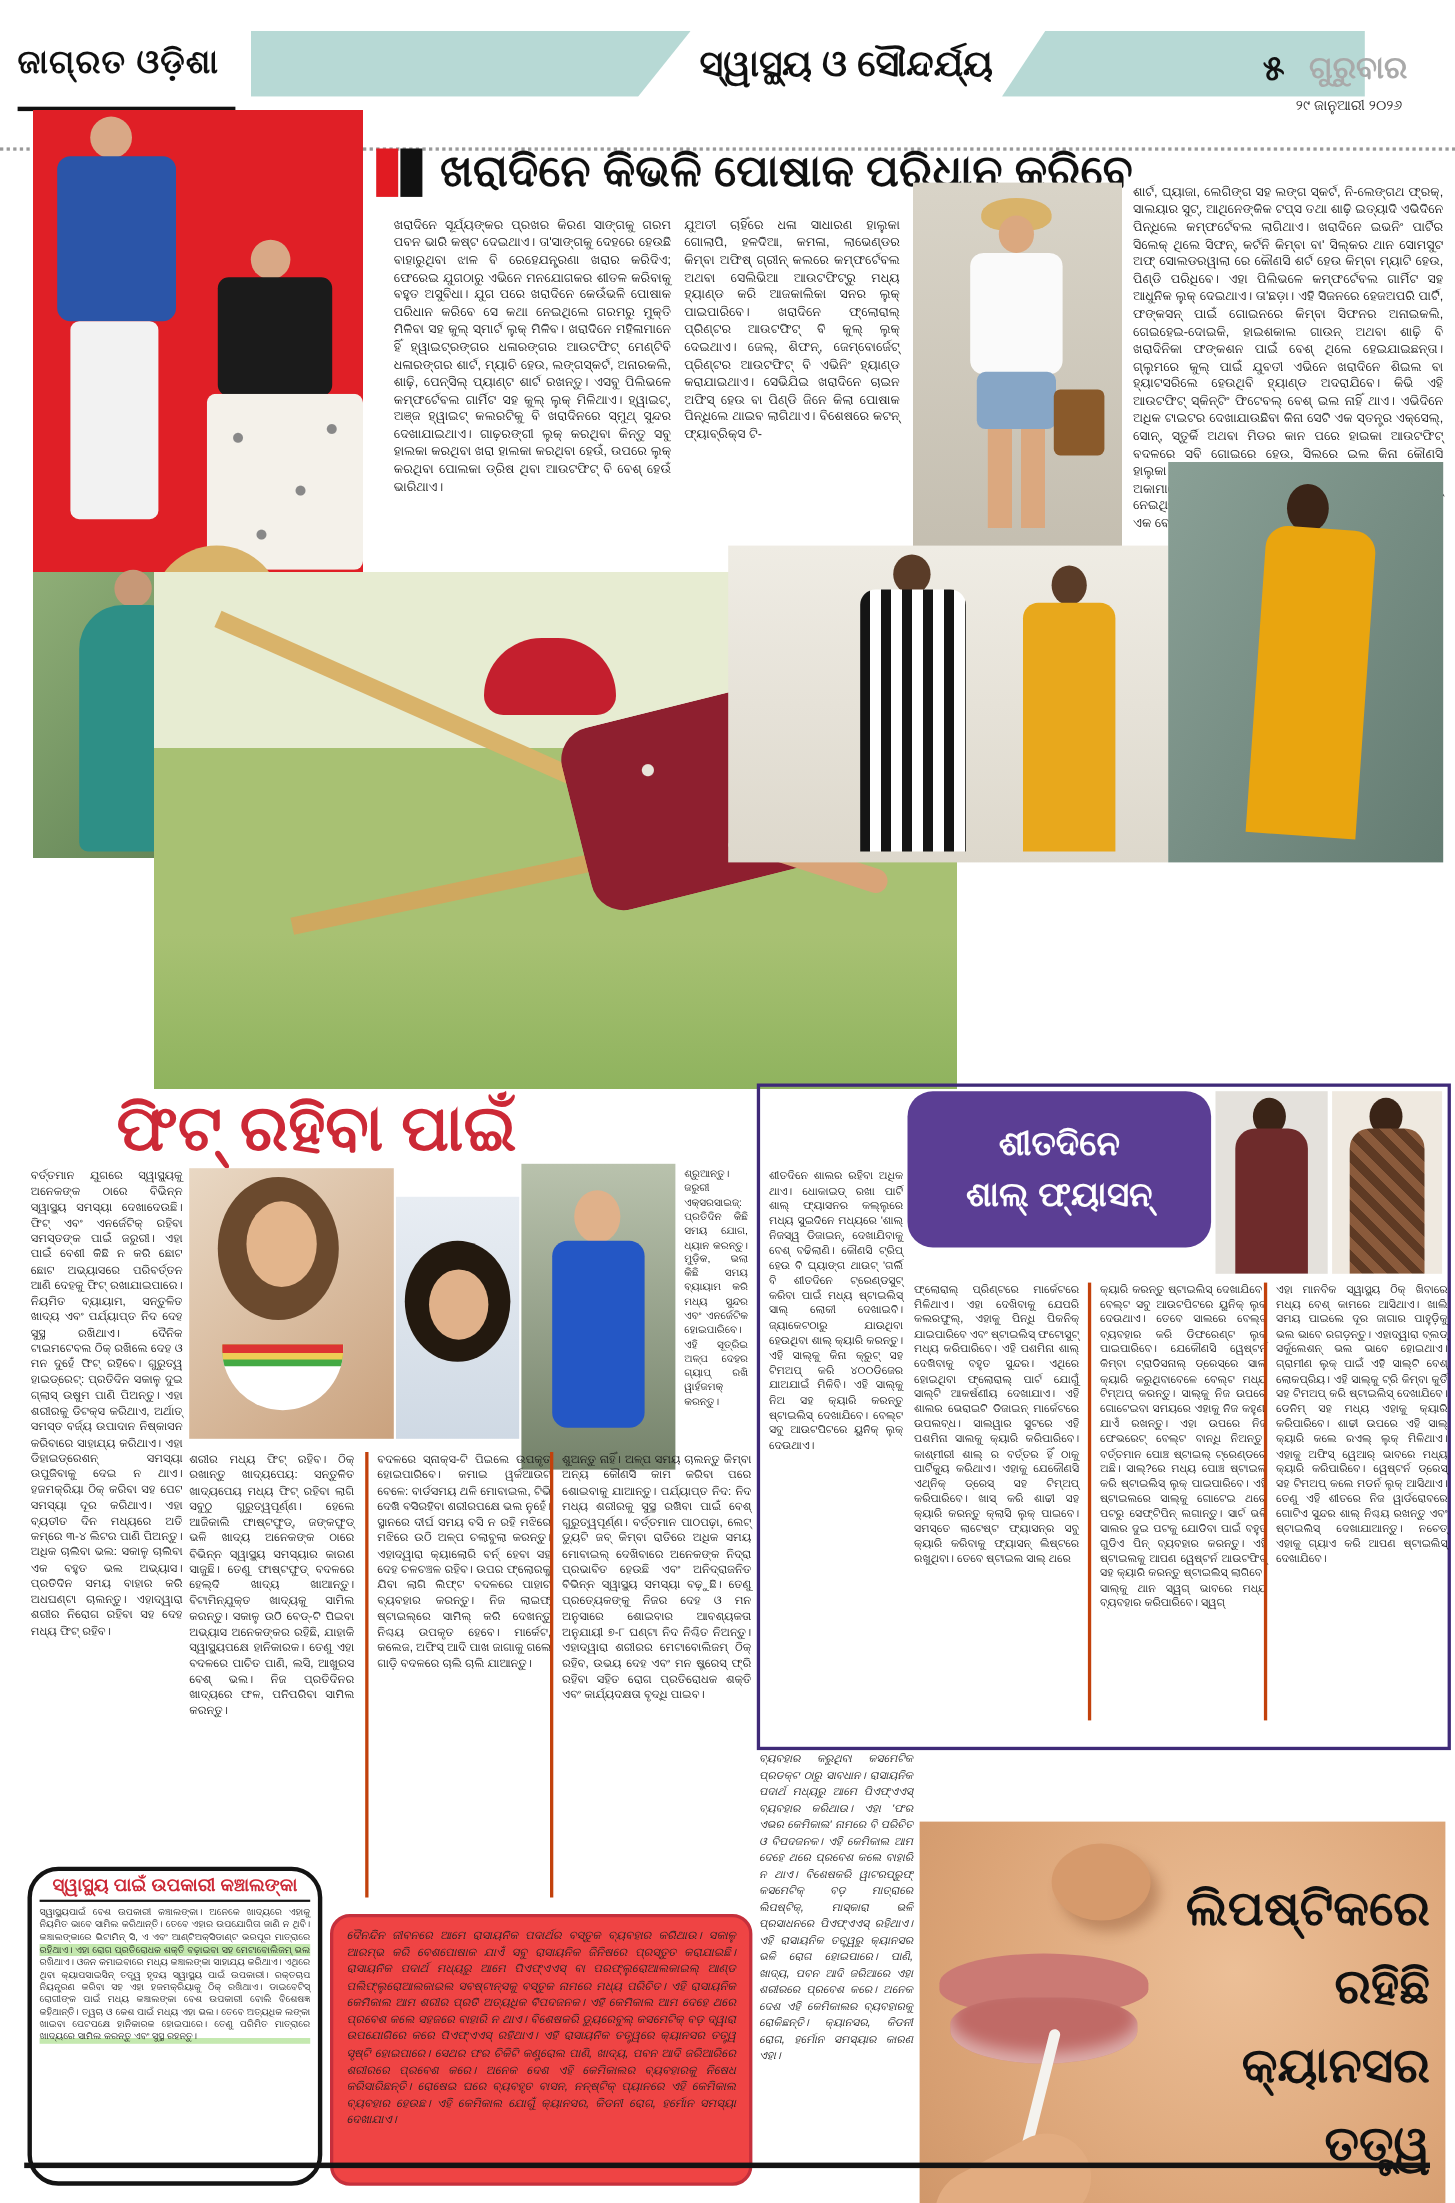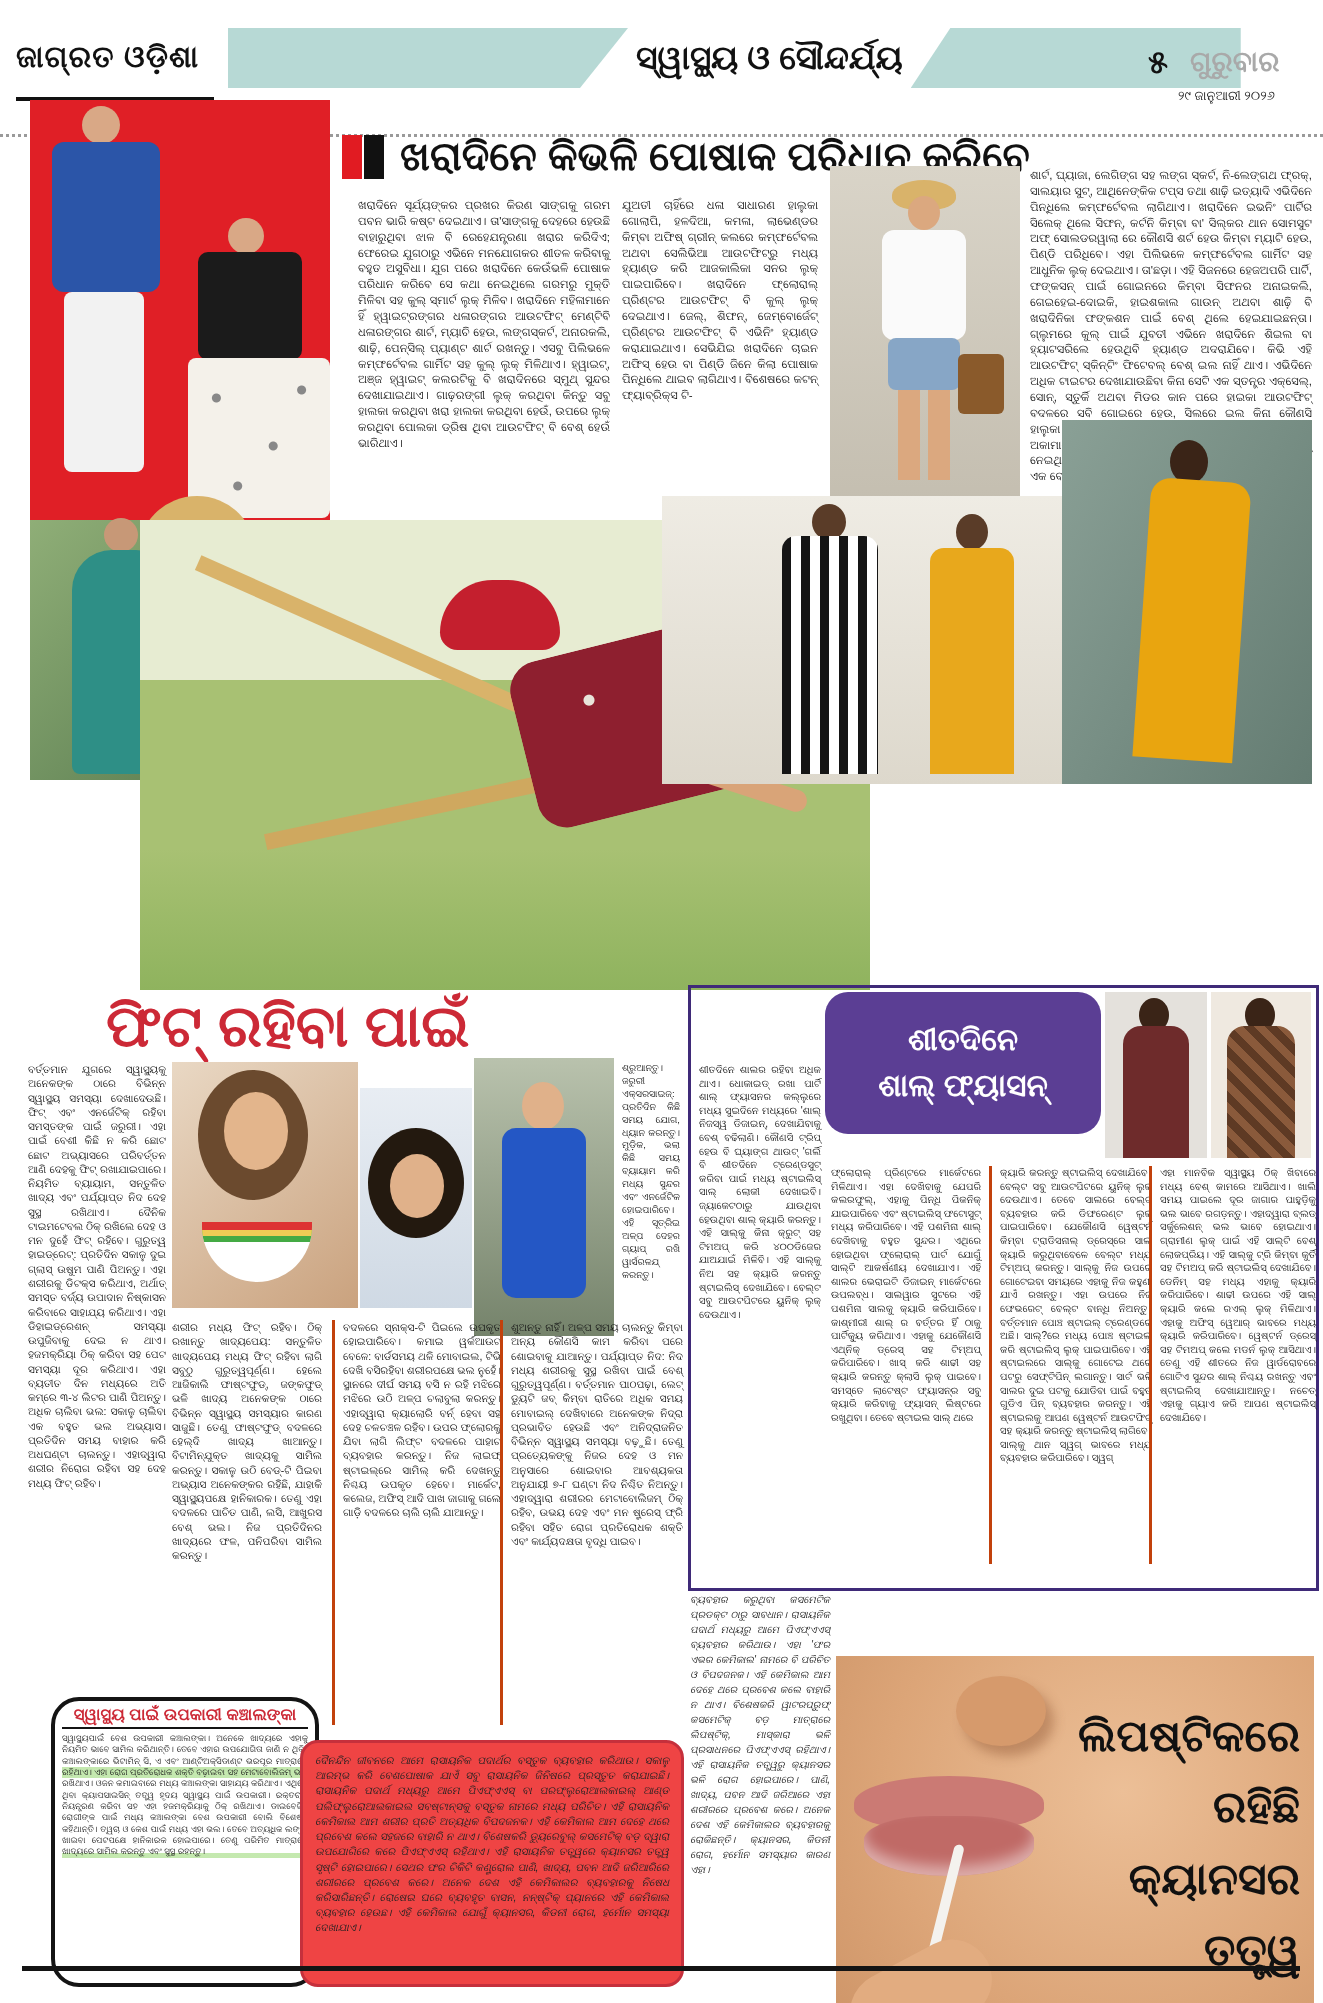--- a/index.html
+++ b/index.html
@@ -92,21 +92,21 @@
   .shawl-box{left:688px;top:985px;width:625px;height:600px;border:3px solid #3f2a78;}
   .shawl-title{position:absolute;left:134px;top:4px;width:276px;height:142px;background:#5b3e94;color:#fff;
       display:flex;flex-direction:column;justify-content:center;align-items:center;font-weight:bold;font-size:31px;line-height:1.5;border-radius:23px;}
   .photo-shawl1{position:absolute;left:414px;top:4px;width:102px;height:166px;background:#e4e1dc;}
   .photo-shawl2{position:absolute;left:520px;top:4px;width:100px;height:166px;background:#efe9e0;}
   .sh-fig{position:absolute;left:18px;top:34px;width:66px;height:132px;background:#6e2b2b;border-radius:18px 18px 0 0;}
   .sh-fig2{position:absolute;left:16px;top:34px;width:68px;height:132px;border-radius:18px 18px 0 0;
      background:repeating-linear-gradient(45deg,#8a5a3b 0 8px,#5e3a24 8px 16px);}
   .sh-head{position:absolute;left:34px;top:6px;width:30px;height:34px;border-radius:50%;background:#3a2417;}
   
-  .chili-box{left:25px;top:1697px;width:268px;height:290px;border:4px solid #141414;border-radius:28px;background:#fff;padding:4px 7px;box-sizing:border-box;margin-left:26px;}
+  .chili-box{left:25px;top:1697px;width:268px;height:290px;border:4px solid #141414;border-radius:28px;background:#fff;padding:4px 7px;box-sizing:border-box;}
   .chili-head{font-size:16.5px;font-weight:bold;color:#cc2936;text-align:center;border-bottom:2px solid #141414;padding-bottom:3px;margin-bottom:4px;white-space:nowrap;}
   .chili-body{font-size:8.6px;line-height:1.32;text-align:justify;color:#1a1a1a;
      background:repeating-linear-gradient(180deg,transparent 0 34px,rgba(148,214,110,.55) 34px 45px,transparent 45px 86px);}
   .chem-box{left:300px;top:1740px;width:384px;height:247px;border:3px solid #c5303c;border-radius:18px;background:#ef4444;padding:10px 12px;box-sizing:border-box;}
   .chem-body{font-size:10.5px;line-height:1.45;font-style:italic;text-align:justify;color:#222;}
   
   .lip-left{left:690px;top:1592px;width:140px;height:392px;font-size:10px;font-style:italic;line-height:1.5;text-align:justify;color:#222;}
   .photo-lips{left:836px;top:1656px;width:478px;height:452px;background:radial-gradient(circle at 60% 30%,#ecbf97,#dca578 55%,#c98f62);}
   .lp-nose{position:absolute;left:120px;top:20px;width:90px;height:70px;border-radius:50%;background:#d69a6c;box-shadow:8px 10px 12px rgba(120,60,30,.35);}
   .lp-upper{position:absolute;left:18px;top:120px;width:190px;height:54px;border-radius:50% 50% 40% 40%;background:#cb7a74;}
@@ -197,21 +197,21 @@
   </div>
   <div class="abs ph photo-sleep">
     <div class="sl-hair"></div>
     <div class="sl-face"></div>
   </div>
   <div class="abs ph photo-jacket">
     <div class="jk-head"></div>
     <div class="jk-body"></div>
   </div>
 
-  <div class="abs small-col" style="left:622px;top:1062px;width:58px;height:248px;font-size:9.5px;">ଶ୍ରୁଆନ୍ତୁ।   ଜରୁରୀ ଏକ୍ସରସାଇଜ୍: ପ୍ରତିଦିନ କିଛି ସମୟ ଯୋଗ, ଧ୍ୟାନ କରନ୍ତୁ। ମୁଡ଼ିକ, ଭଲା କିଛି ସମୟ ବ୍ୟାୟାମ କରି ମଧ୍ୟ ସୁନ୍ଦର ଏବଂ ଏନର୍ଜେଟିକ ହୋଇପାରିବେ। ଏହି ସୂତ୍ରିଇ ଅଳ୍ପ ଦେହର ଗ୍ୟାପ୍ ରଖି ୱାର୍ସରଳଯ୍ କରନ୍ତୁ।</div>
+  <div class="abs small-col" style="left:622px;top:1062px;width:58px;height:248px;font-size:9.5px;">ଶ୍ରୁଆନ୍ତୁ।   ଜରୁରୀ ଏକ୍ସରସାଇଜ୍: ପ୍ରତିଦିନ କିଛି ସମୟ ଯୋଗ, ଧ୍ୟାନ କରନ୍ତୁ। ମୁଡ଼ିକ, ଭଲା କିଛି ସମୟ ବ୍ୟାୟାମ କରି ମଧ୍ୟ ସୁନ୍ଦର ଏବଂ ଏନର୍ଜେଟିକ ହୋଇପାରିବେ। ଏହି ସୂତ୍ରିଇ ଅଳ୍ପ ଦେହର ଗ୍ୟାପ୍ ରଖି ୱାର୍ହଜମକ୍ କରନ୍ତୁ।</div>
   <div class="abs small-col" style="left:172px;top:1320px;width:150px;height:370px;">ଶରୀର ମଧ୍ୟ ଫିଟ୍ ରହିବ।   ଠିକ୍ ରଖାନ୍ତୁ ଖାଦ୍ୟପେୟ: ସନ୍ତୁଳିତ ଖାଦ୍ୟପେୟ ମଧ୍ୟ ଫିଟ୍ ରହିବା ଲାଗି ସବୁଠୁ ଗୁରୁତ୍ୱପୂର୍ଣ୍ଣ। ହେଲେ ଆଜିକାଲି ଫାଷ୍ଟଫୁଡ୍, ଜଙ୍କଫୁଡ୍ ଭଳି ଖାଦ୍ୟ ଅନେକଙ୍କ ଠାରେ ବିଭିନ୍ନ ସ୍ୱାସ୍ଥ୍ୟ ସମସ୍ୟାର କାରଣ ସାଜୁଛି। ତେଣୁ ଫାଷ୍ଟଫୁଡ୍ ବଦଳରେ ହେଲ୍ଦି ଖାଦ୍ୟ ଖାଆନ୍ତୁ। ବିଟାମିନ୍‌ଯୁକ୍ତ ଖାଦ୍ୟକୁ ସାମିଲ କରନ୍ତୁ। ସକାଳୁ ଉଠି ବେଡ୍-ଟି ପିଇବା ଅଭ୍ୟାସ ଅନେକଙ୍କର ରହିଛି, ଯାହାକି ସ୍ୱାସ୍ଥ୍ୟପକ୍ଷେ ହାନିକାରକ। ତେଣୁ ଏହା ବଦଳରେ ପାଚିତ ପାଣି, ଲସି, ଆଖୁରସ ବେଶ୍ ଭଲ। ନିଜ ପ୍ରତିଦିନର ଖାଦ୍ୟରେ ଫଳ, ପନିପରିବା ସାମିଲ କରନ୍ତୁ।</div>
   <div class="abs small-col vsep" style="left:332px;top:1320px;width:158px;height:405px;">ବଦଳରେ ସ୍ନାକ୍ସ-ଟି ପିଇଲେ ଉପକୃତ ହୋଇପାରିବେ।   କମାଇ ୱ‌ର୍କଆଉଟ୍ ବେଳେ: ବାର୍ଡସମୟ ଥଳି ମୋବାଇଲ, ଟିଭି ଦେଖି ବସିରହିବା ଶରୀରପକ୍ଷେ ଭଲ ନୁହେଁ। ସ୍ଥାନରେ ଦୀର୍ଘ ସମୟ ବସି ନ ରହି ମଝିରେ ମଝିରେ ଉଠି ଅଳ୍ପ ଚଲାବୁଲା କରନ୍ତୁ। ଏହାଦ୍ୱାରା କ୍ୟାଲୋରି ବର୍ନ୍ ହେବା ସହ ଦେହ ଚଳଚଞ୍ଚଳ ରହିବ। ଉପର ଫ୍ଲୋରକୁ ଯିବା ଲାଗି ଲିଫ୍ଟ ବଦଳରେ ପାହାଚ ବ୍ୟବହାର କରନ୍ତୁ। ନିଜ ଲାଇଫ୍ ଷ୍ଟାଇଲ୍‌ରେ ସାମିଲ୍ କରି ଦେଖନ୍ତୁ ନିଶ୍ଚୟ ଉପକୃତ ହେବେ। ମାର୍କେଟ, କଲେଜ, ଅଫିସ୍ ଆଦି ପାଖ ଜାଗାକୁ ଗଲେ ଗାଡ଼ି ବଦଳରେ ଚାଲି ଚାଲି ଯାଆନ୍ତୁ।</div>
   <div class="abs small-col vsep" style="left:500px;top:1320px;width:172px;height:405px;">ଶୁଅନ୍ତୁ ନାହିଁ। ଅଳ୍ପ ସମୟ ଚାଲନ୍ତୁ କିମ୍ବା ଅନ୍ୟ କୌଣସି କାମ କରିବା ପରେ ଶୋଇବାକୁ ଯାଆନ୍ତୁ।   ପର୍ଯ୍ୟାପ୍ତ ନିଦ: ନିଦ ମଧ୍ୟ ଶରୀରକୁ ସୁସ୍ଥ ରଖିବା ପାଇଁ ବେଶ୍ ଗୁରୁତ୍ୱପୂର୍ଣ୍ଣ। ବର୍ତ୍ତମାନ ପାଠପଢ଼ା, ଲେଟ୍ ଡ୍ୟୁଟି ଜବ୍ କିମ୍ବା ରାତିରେ ଅଧିକ ସମୟ ମୋବାଇଲ୍ ଦେଖିବାରେ ଅନେକଙ୍କ ନିଦ୍ରା ପ୍ରଭାବିତ ହେଉଛି ଏବଂ ଅନିଦ୍ରାଜନିତ ବିଭିନ୍ନ ସ୍ୱାସ୍ଥ୍ୟ ସମସ୍ୟା ବଢ଼ୁଛି। ତେଣୁ ପ୍ରତ୍ୟେକଙ୍କୁ ନିଜର ଦେହ ଓ ମନ ଅନୁସାରେ ଶୋଇବାର ଆବଶ୍ୟକତା ଅନୁଯାୟୀ ୭-୮ ଘଣ୍ଟା ନିଦ ନିଶ୍ଚିତ ନିଅନ୍ତୁ। ଏହାଦ୍ୱାରା ଶରୀରର ମେଟାବୋଲିଜମ୍ ଠିକ୍ ରହିବ, ଉଭୟ ଦେହ ଏବଂ ମନ ଷ୍ଟ୍ରେସ୍ ଫ୍ରି ରହିବା ସହିତ ରୋଗ ପ୍ରତିରୋଧକ ଶକ୍ତି ଏବଂ କାର୍ଯ୍ୟଦକ୍ଷତା ବୃଦ୍ଧି ପାଇବ।</div>
 
   <div class="abs shawl-box">
     <div class="shawl-title">
       <span>ଶୀତଦିନେ</span>
       <span>ଶାଲ୍ ଫ୍ୟାସନ୍</span>
     </div>
     <div class="photo-shawl1 ph">

